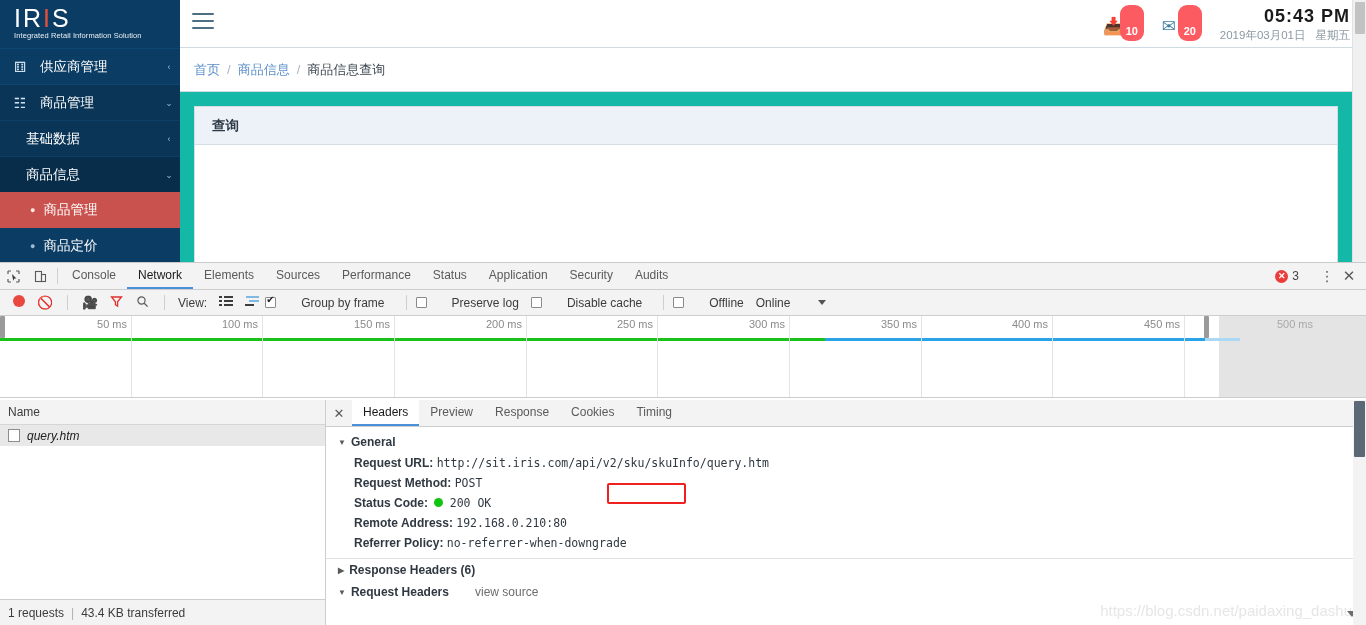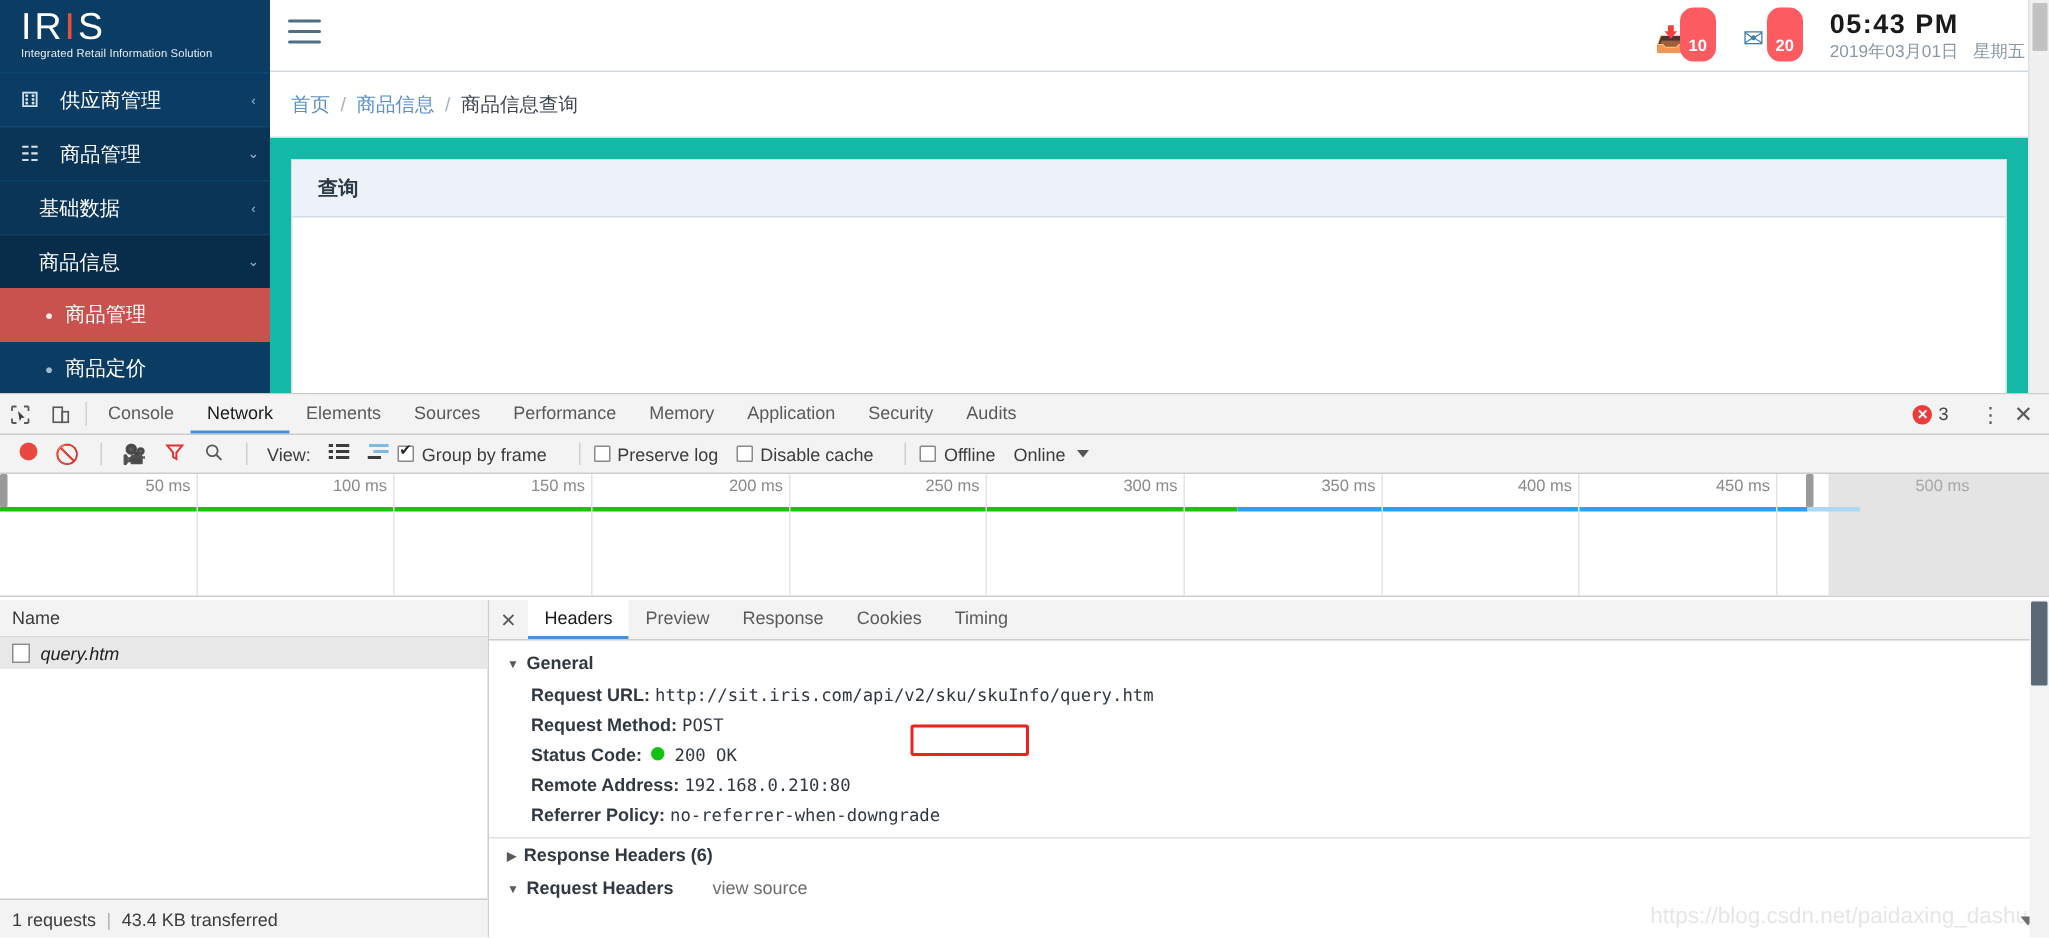--- a/index.html
+++ b/index.html
@@ -57,21 +57,21 @@
 
   .top-right { position: absolute; right: 16px; top: 0; height: 48px; display: flex; align-items: center; }
   .noti { position: relative; width: 58px; height: 48px; }
   .noti .glyph { position: absolute; left: 6px; top: 16px; font-size: 17px; color: #3f7fa6; }
   .badge {
     position: absolute; left: 22px; top: 5px;
     min-width: 24px; height: 17px; line-height: 17px;
     border-radius: 9px; background: #fc5b62; color: #fff;
     font-size: 11px; text-align: center; padding: 18px 5px; font-weight: 600;
   }
-  .clock { text-align: left; padding-left: 6px; }
+  .clock { text-align: right; padding-left: 6px; }
   .clock .time { font-size: 18px; font-weight: bold; color: #1a1a1a; letter-spacing: 1px; line-height: 22px; }
   .clock .date { font-size: 11.5px; color: #8a98a3; line-height: 16px; }
   .clock .date .wd { margin-left: 10px; }
 
   
   .crumbbar {
     position: absolute; left: 180px; top: 48px; width: 1186px; height: 44px;
     background: #ffffff; border-bottom: 1px solid #cfdbe2;
     display: flex; align-items: center; padding-left: 14px; font-size: 13px;
   }
@@ -148,21 +148,21 @@
   .rec-dot { width: 12px; height: 12px; border-radius: 50%; background: #e8483f; display: inline-block; }
   .tb-label { margin: 0 6px 0 4px; color: #3c3c3c; }
   .chk {
     width: 11px; height: 11px; border: 1px solid #8a8a8a; background: #fff;
     display: inline-block; margin-right: 5px; vertical-align: -1px; border-radius: 1px;
   }
   .chk.on { background: #fff; position: relative; }
   .chk.on:after {
     content: "✔"; position: absolute; left: 0px; top: -4px; font-size: 10px; color: #222;
   }
-  .tb-item { display: flex; align-items: center; margin-right: 12px; white-space: nowrap; }
+  .tb-item { display: flex; align-items: center; margin-right: 12px; white-space: nowrap; gap: 20px; }
   .tb-sep { width: 1px; height: 15px; background: #cfcfcf; margin: 0 9px; }
   .tb-caret { border-left: 4px solid transparent; border-right: 4px solid transparent; border-top: 5px solid #555; margin-left: 8px; }
 
   
   .dt-overview { height: 82px; position: relative; background: #ffffff; border-bottom: 1px solid #cdcdcd; overflow: hidden; }
   .ov-tick {
     position: absolute; top: 0; height: 82px; border-right: 1px solid #e4e4e4;
   }
   .ov-tick span {
     position: absolute; right: 4px; top: 2px; font-size: 11px; color: #8a8a8a; white-space: nowrap;
@@ -342,21 +342,21 @@
             <rect x="7.5" y="4.5" width="4" height="7" fill="none" stroke="#5a5a5a" stroke-width="1.1"></rect>
           </svg>
       </div>
       <div class="dt-vsep"></div>
 
       <div class="dt-tab">Console</div>
       <div class="dt-tab sel">Network</div>
       <div class="dt-tab">Elements</div>
       <div class="dt-tab">Sources</div>
       <div class="dt-tab">Performance</div>
-      <div class="dt-tab">Memory</div>
+      <div class="dt-tab">Status</div>
       <div class="dt-tab">Application</div>
       <div class="dt-tab">Security</div>
       <div class="dt-tab">Audits</div>
 
       <div class="dt-tabbar-right">
         <div class="err-chip">
           <span class="err-dot">✕</span>
           <span>3</span>
         </div>
         <div class="dt-vsep"></div>

